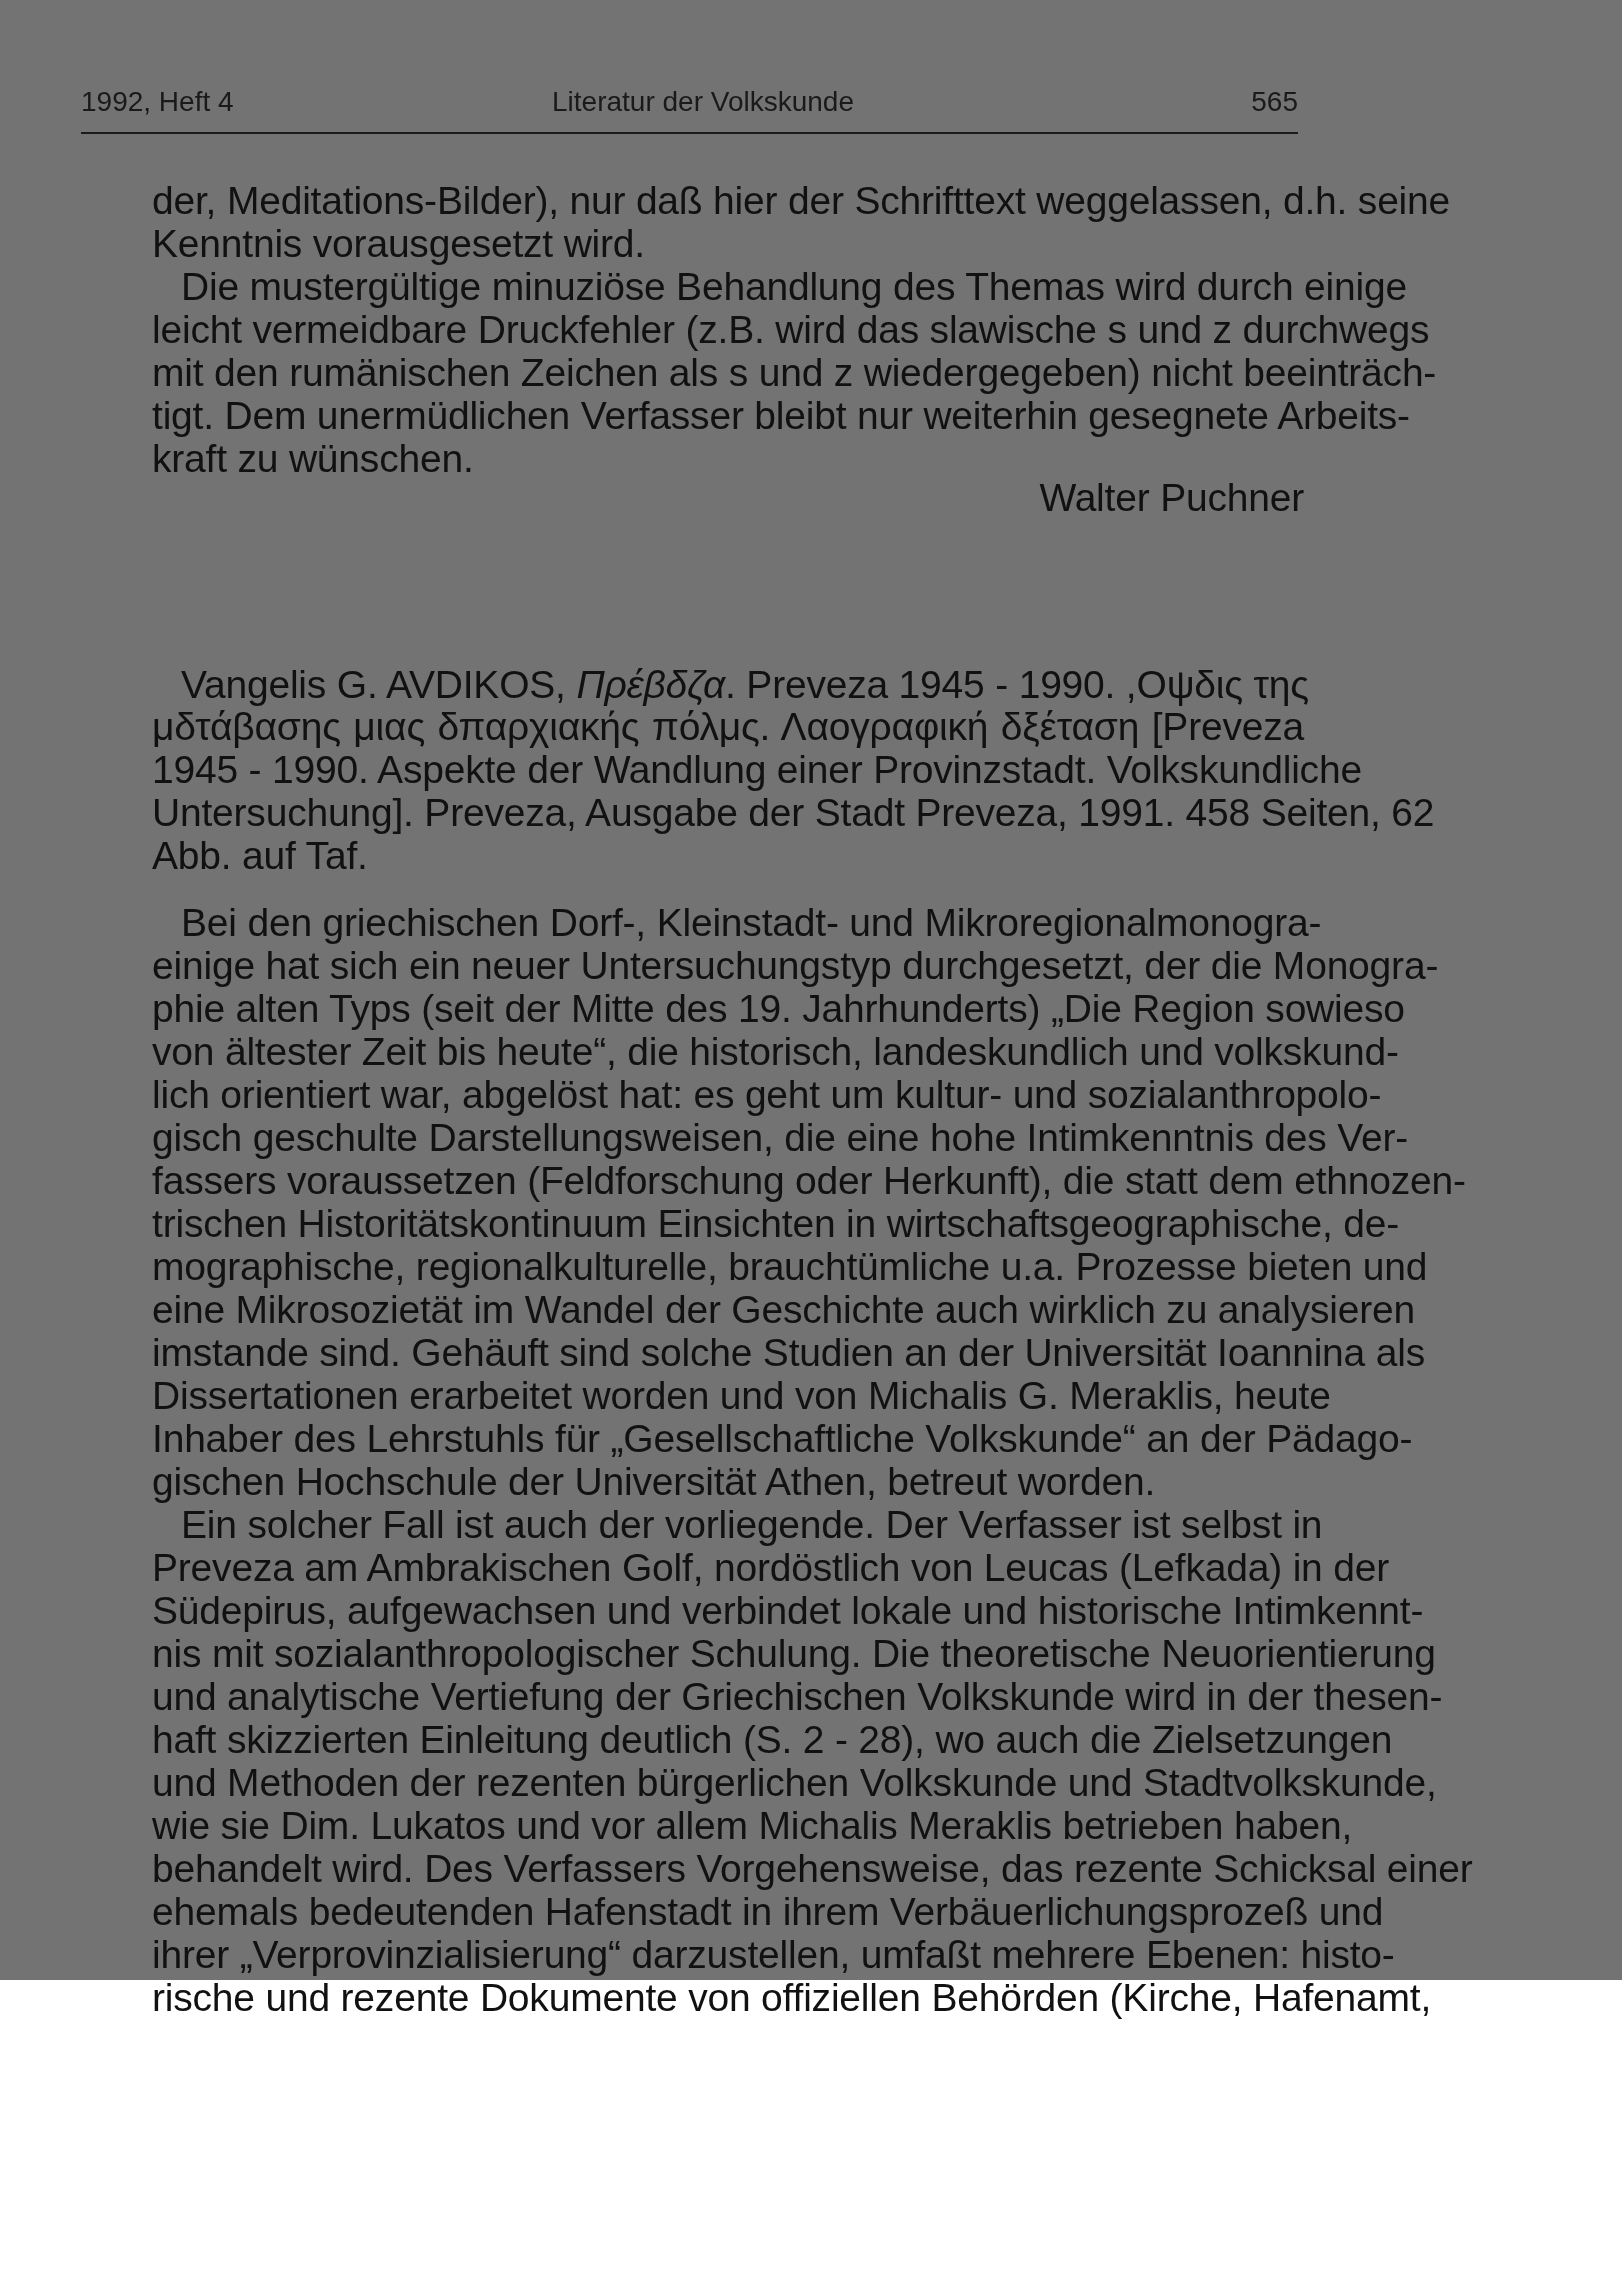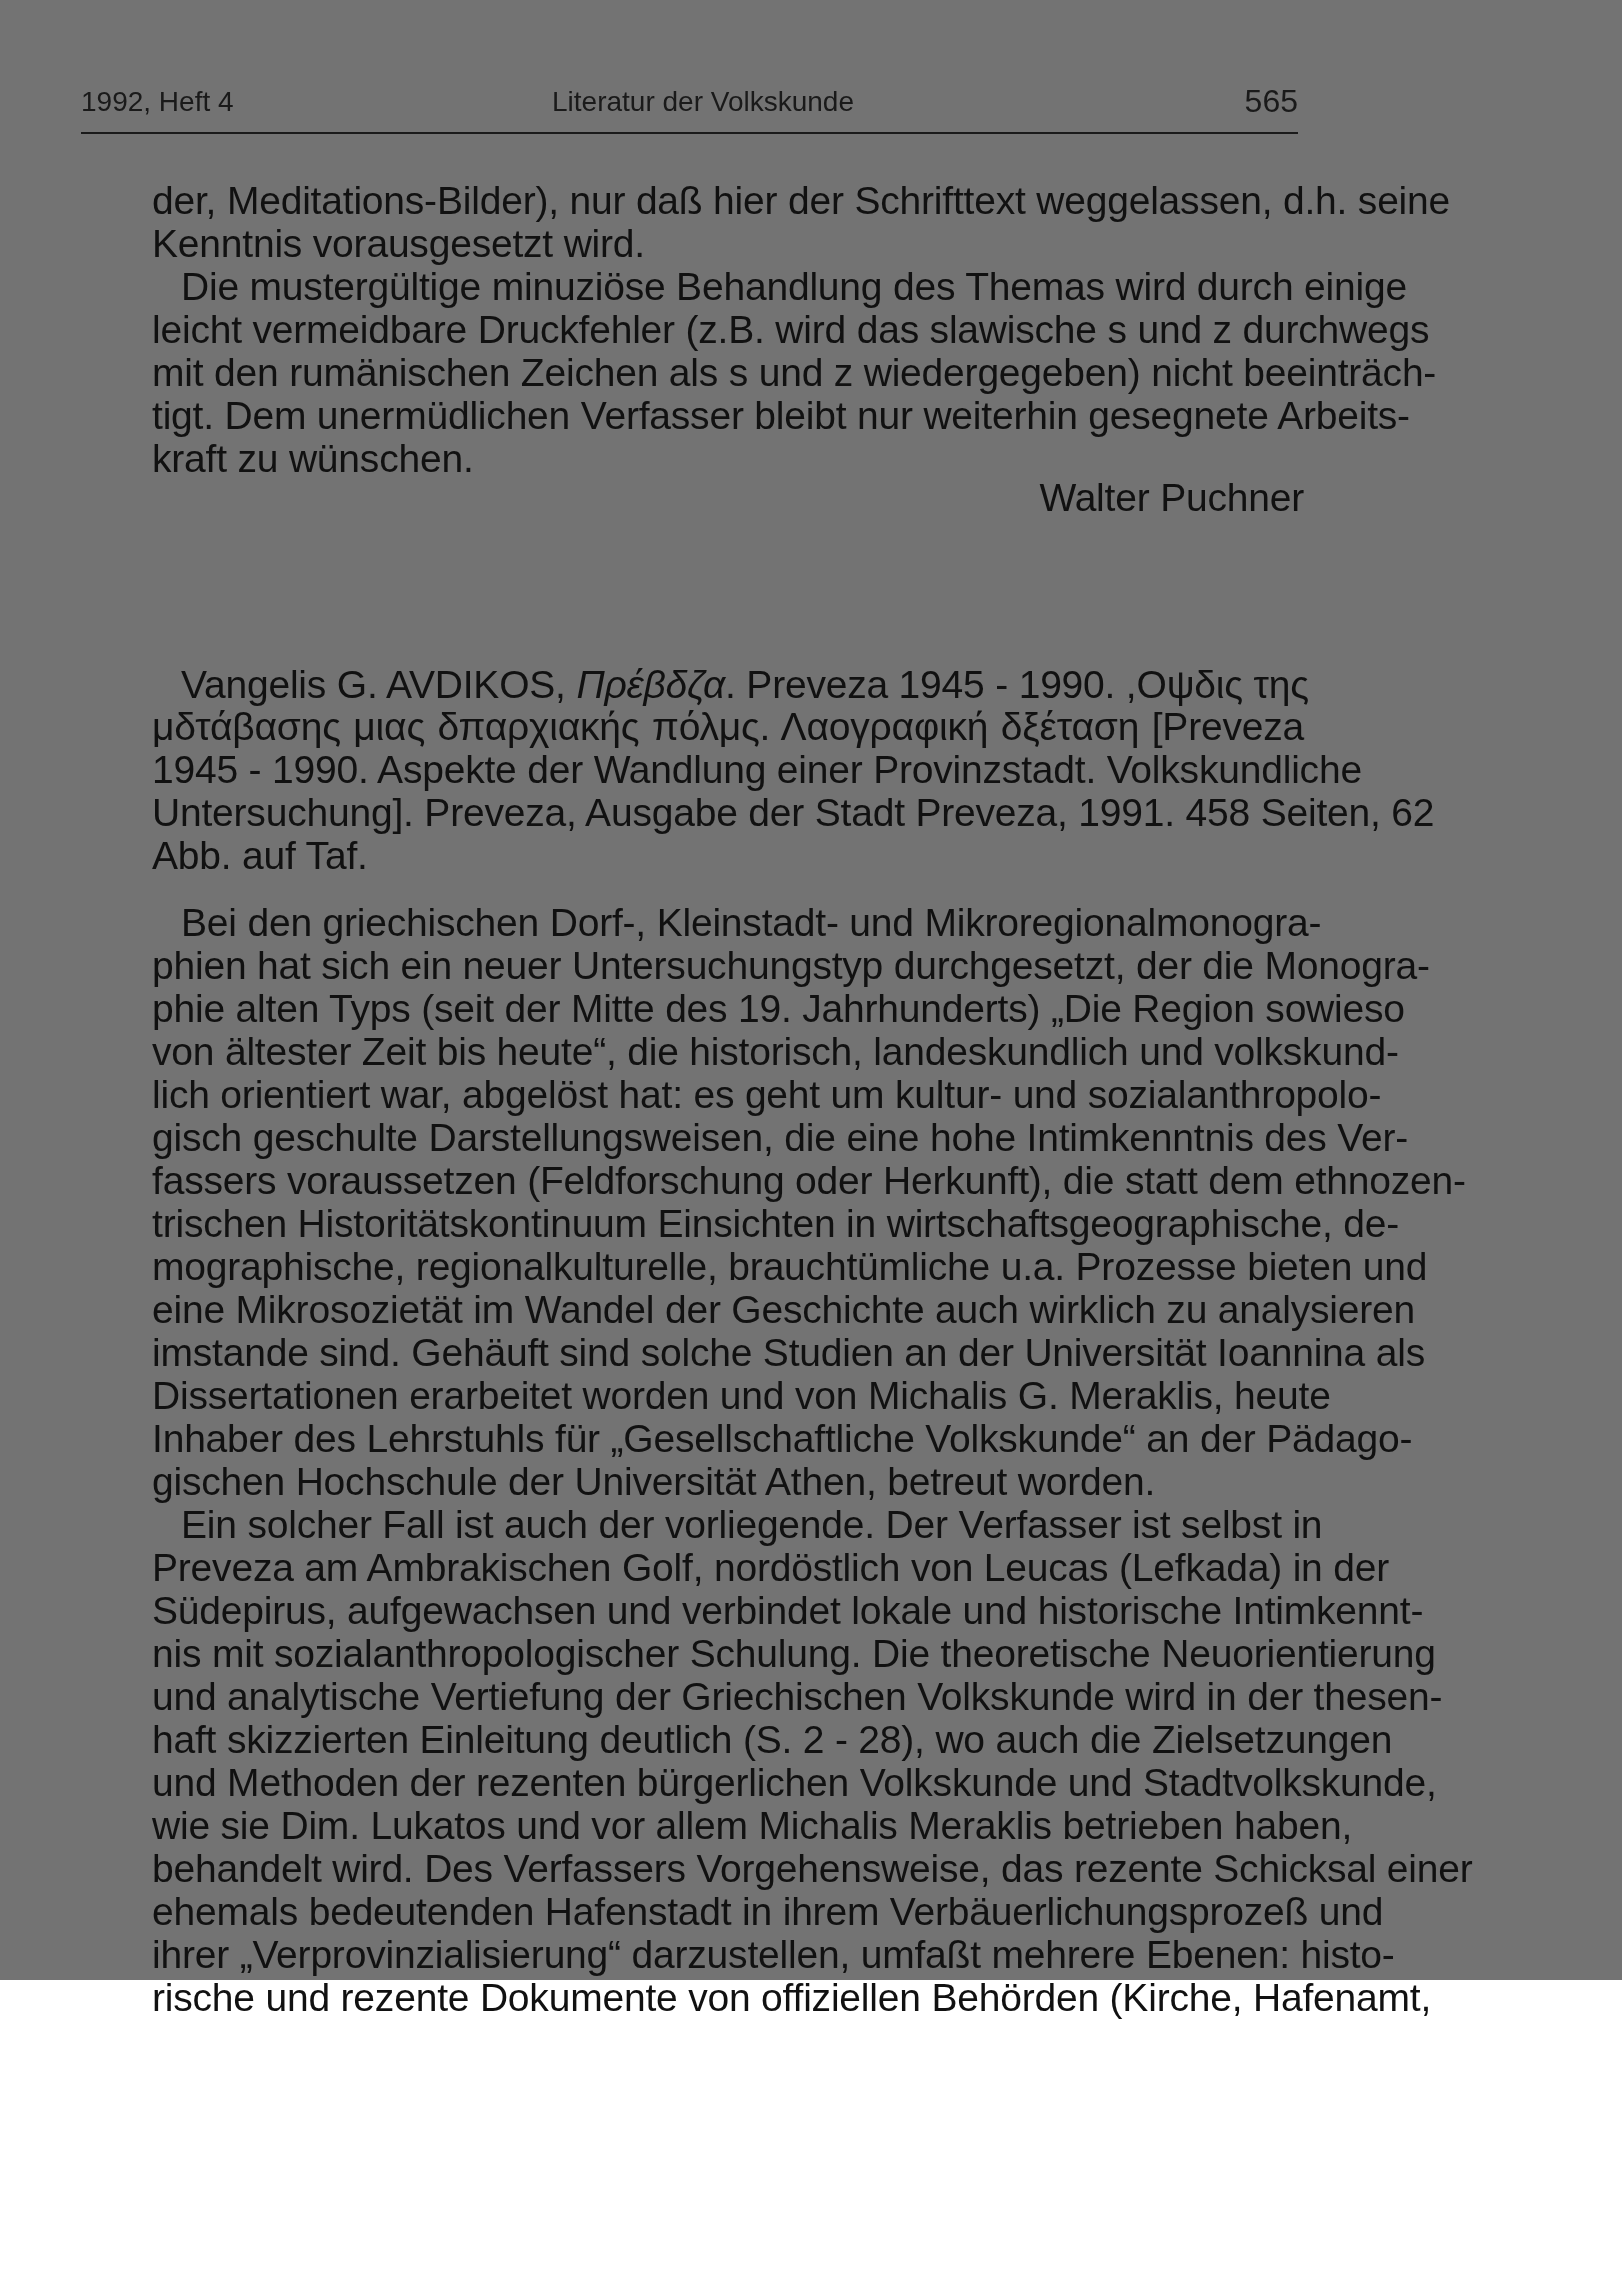--- a/index.html
+++ b/index.html
@@ -8,21 +8,21 @@
       position: absolute; left: 0; top: 0; width: 1622px; height: 1980px;
       background: #737373; color: #111111;
       font-family: Liberation Sans, sans-serif;
     }
     .hdr {
       position: absolute; top: 81px; height: 41px;
       font-size: 28px; line-height: 41px; color: #1a1a1a;
     }
     .hdr-left { left: 81px; }
     .hdr-center { left: 552px; }
-    .hdr-right { right: 324px; font-size: 32px; }
+    .hdr-right { right: 324px; font-size: 28px; }
     .rule {
       position: absolute; left: 81px; top: 132px; width: 1217px; height: 2.4px;
       background: #1a1a1a;
     }
     .col { position: absolute; left: 152px; width: 1152px; }
     .ln {
       position: absolute; left: 0; width: 1152px; height: 42px;
       font-size: 39px; line-height: 42px; white-space: nowrap;
       text-align: justify; text-align-last: justify; letter-spacing: -0.2px;
     }
@@ -57,21 +57,21 @@
     <div>
       <div class="ln indent" style="top:664px;"><span>Vangelis G. AVDIKOS, </span><span class="it">Πρέβδζα</span><span>. Preveza 1945 - 1990. ,Οψδις της</span></div>
       <div class="ln" style="top:706px;">μδτάβασης μιας δπαρχιακής πόλμς. Λαογραφική δξέταση [Preveza</div>
       <div class="ln" style="top:749px;">1945 - 1990. Aspekte der Wandlung einer Provinzstadt. Volkskundliche</div>
       <div class="ln" style="top:792px;">Untersuchung]. Preveza, Ausgabe der Stadt Preveza, 1991. 458 Seiten, 62</div>
       <div class="ln last" style="top:835px;">Abb. auf Taf.</div>
     </div>
 
     <div>
       <div class="ln indent" style="top:902px;">Bei den griechischen Dorf-, Kleinstadt- und Mikroregionalmonogra-</div>
-      <div class="ln" style="top:945px;">phien hat sich ein neuer Untersuchungstyp durchgesetzt, der die Monogra-</div>
+      <div class="ln" style="top:945px;">einige hat sich ein neuer Untersuchungstyp durchgesetzt, der die Monogra-</div>
       <div class="ln" style="top:988px;">phie alten Typs (seit der Mitte des 19. Jahrhunderts) „Die Region sowieso</div>
       <div class="ln" style="top:1031px;">von ältester Zeit bis heute“, die historisch, landeskundlich und volkskund-</div>
       <div class="ln" style="top:1074px;">lich orientiert war, abgelöst hat: es geht um kultur- und sozialanthropolo-</div>
       <div class="ln" style="top:1117px;">gisch geschulte Darstellungsweisen, die eine hohe Intimkenntnis des Ver-</div>
       <div class="ln" style="top:1160px;">fassers voraussetzen (Feldforschung oder Herkunft), die statt dem ethnozen-</div>
       <div class="ln" style="top:1203px;">trischen Historitätskontinuum Einsichten in wirtschaftsgeographische, de-</div>
       <div class="ln" style="top:1246px;">mographische, regionalkulturelle, brauchtümliche u.a. Prozesse bieten und</div>
       <div class="ln" style="top:1289px;">eine Mikrosozietät im Wandel der Geschichte auch wirklich zu analysieren</div>
       <div class="ln" style="top:1332px;">imstande sind. Gehäuft sind solche Studien an der Universität Ioannina als</div>
       <div class="ln" style="top:1375px;">Dissertationen erarbeitet worden und von Michalis G. Meraklis, heute</div>

